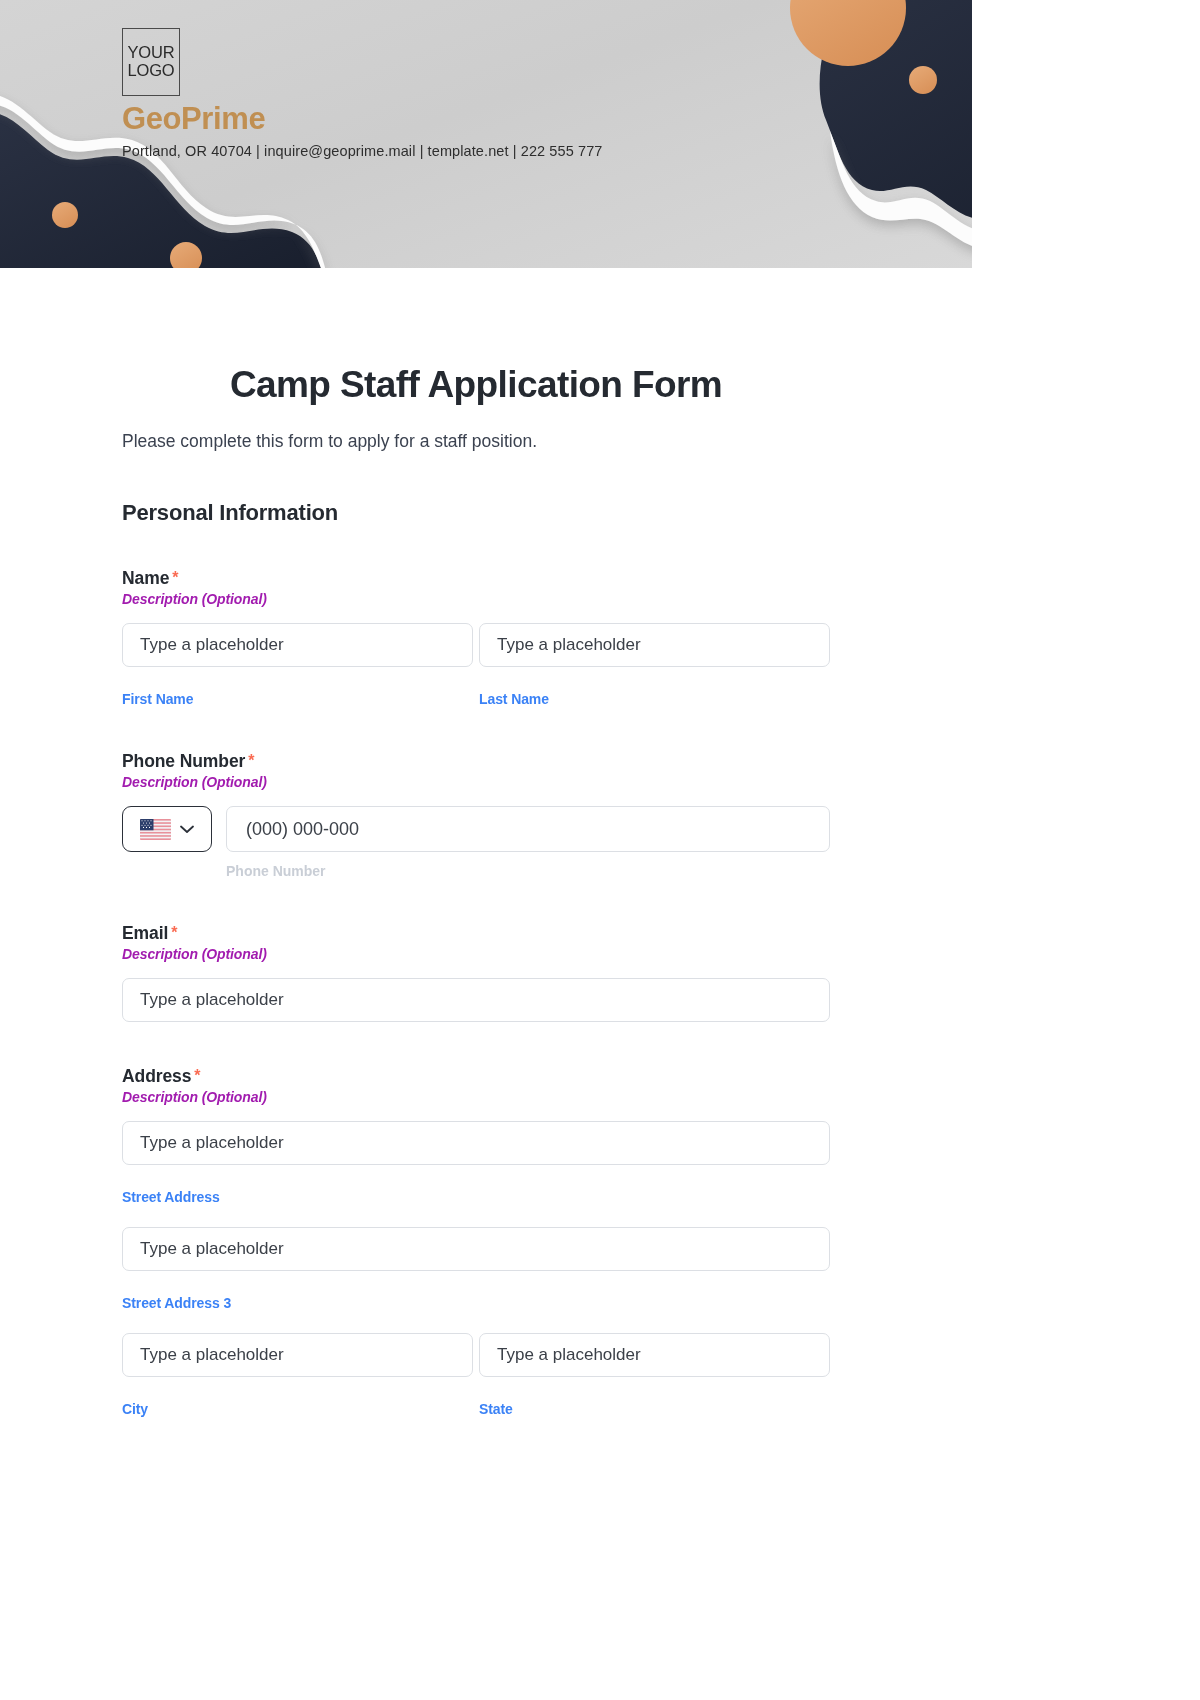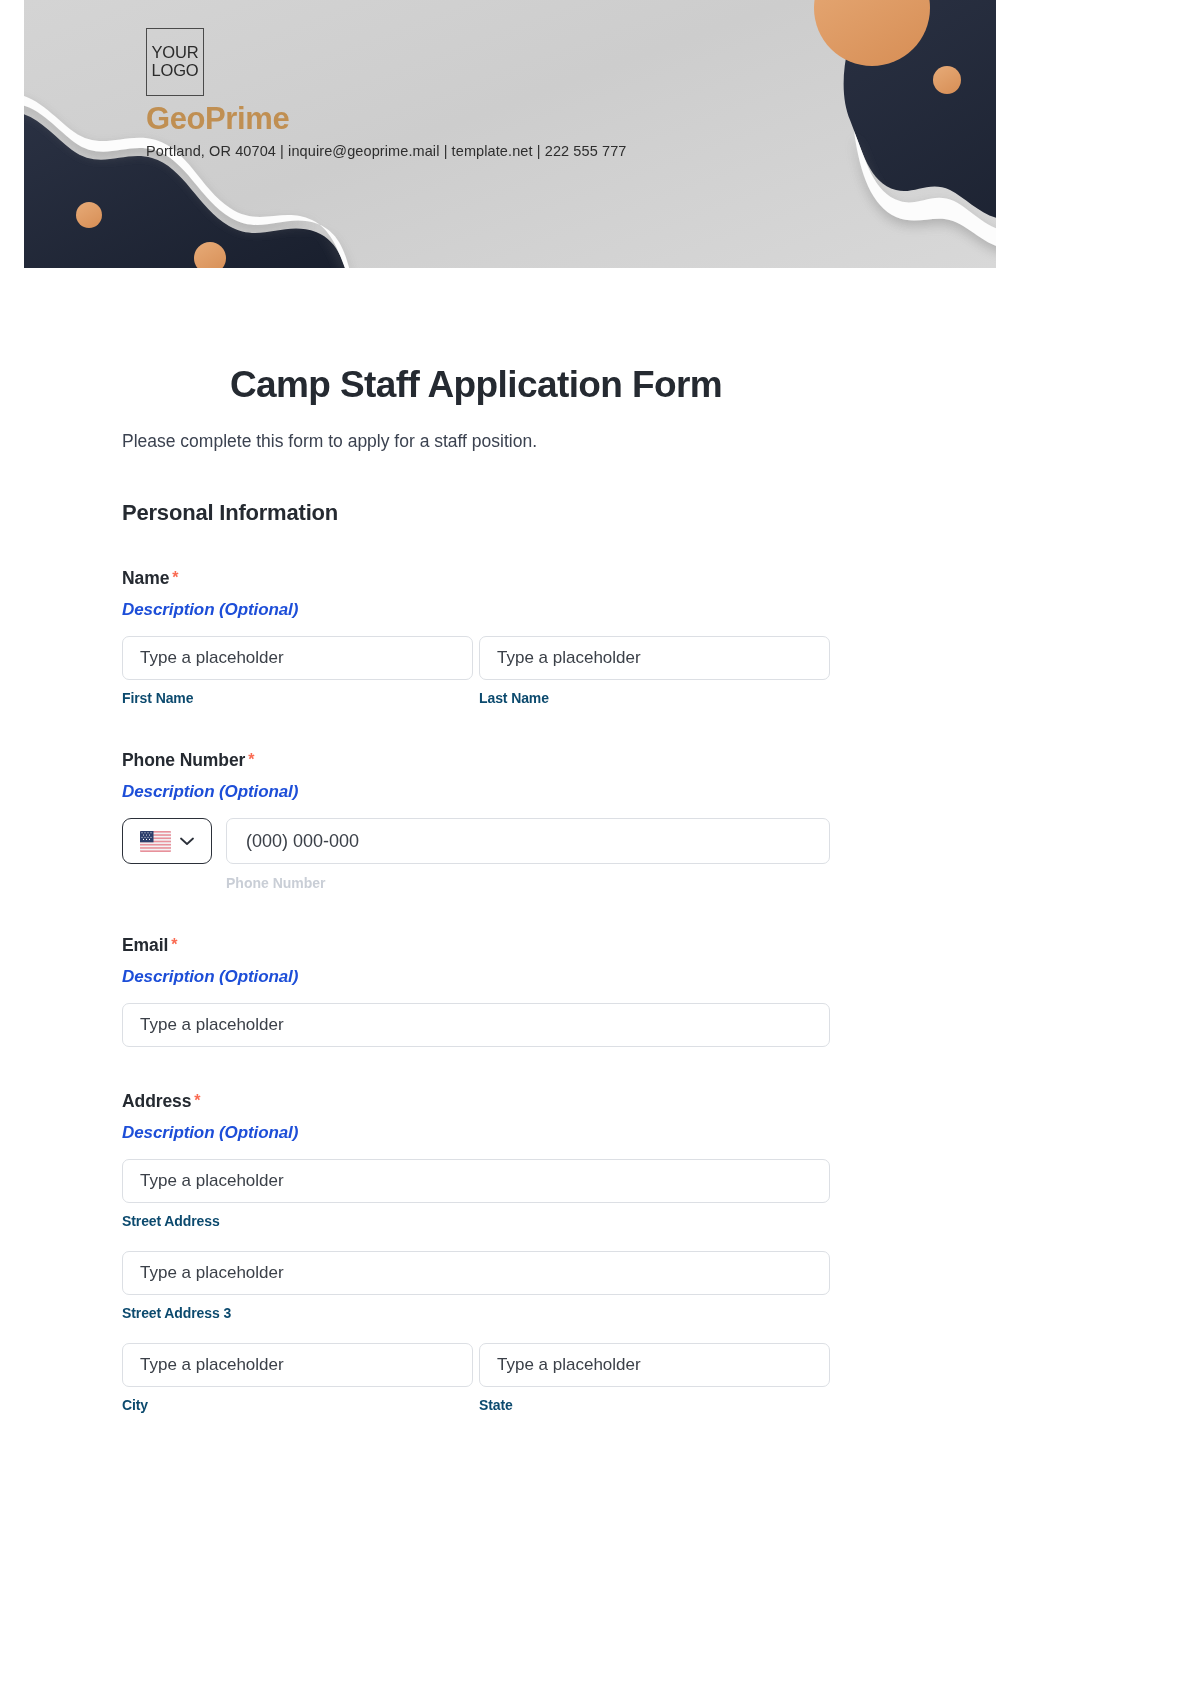--- a/index.html
+++ b/index.html
@@ -12,21 +12,20 @@
     overflow: hidden;
   }
 
   
   .header {
     position: relative;
     width: 972px;
     height: 268px;
     background: linear-gradient(160deg, #d4d4d4 0%, #cdcdcd 45%, #d8d8d8 100%);
     overflow: hidden;
-    margin-left: 24px;
   }
 
   .header-svg {
     position: absolute;
     inset: 0;
     width: 1200px;
     height: 268px;
     display: block;
   }
 
@@ -120,25 +119,25 @@
     color: #fa6b52;
     font-size: 16px;
     font-weight: 700;
     margin-left: 3px;
     vertical-align: top;
     position: relative;
     top: 1px;
   }
 
   .field-desc {
-    margin-top: 11px;
-    font-size: 17px;
+    margin-top: 2px;
+    font-size: 14px;
     font-style: italic;
     font-weight: 600;
-    color: #1d4ed8;
+    color: #a21caf;
     letter-spacing: -0.1px;
   }
 
   .input-row {
     display: flex;
     gap: 6px;
     margin-top: 16px;
     align-items: flex-end;
   }
   .input-row.single > .input-cell { flex: 1 1 100%; }
@@ -154,24 +153,24 @@
     background: #ffffff;
     padding: 0 17px;
     font-size: 17px;
     color: #2b3039;
     font-family: "Liberation Sans", sans-serif;
     outline: none;
   }
   .text-input::placeholder { color: #3b4048; opacity: 1; }
 
   .sub-label {
-    margin-top: 10px;
+    margin-top: 24px;
     font-size: 14px;
     font-weight: 700;
-    color: #0c4a6e;
+    color: #3b82f6;
     letter-spacing: -0.1px;
   }
 
   
   .phone-row {
     display: flex;
     gap: 14px;
     margin-top: 16px;
     align-items: stretch;
   }

